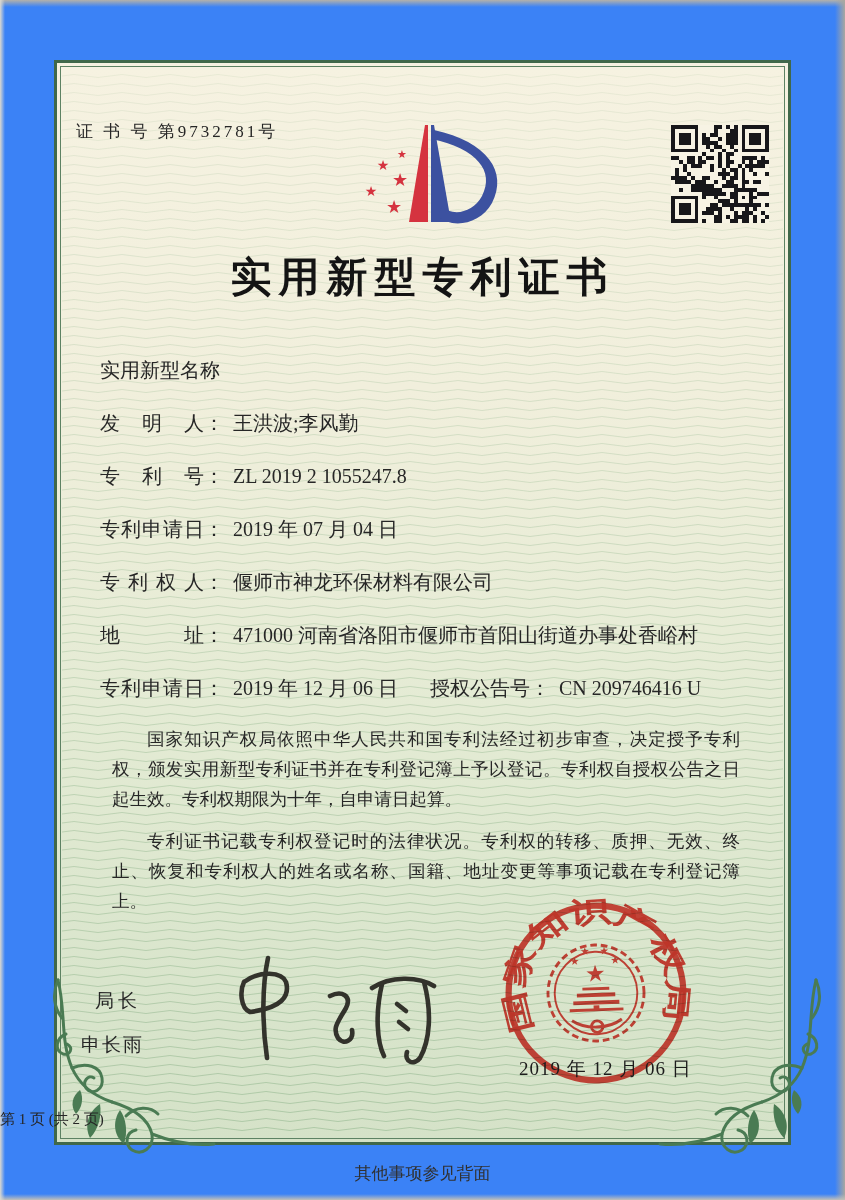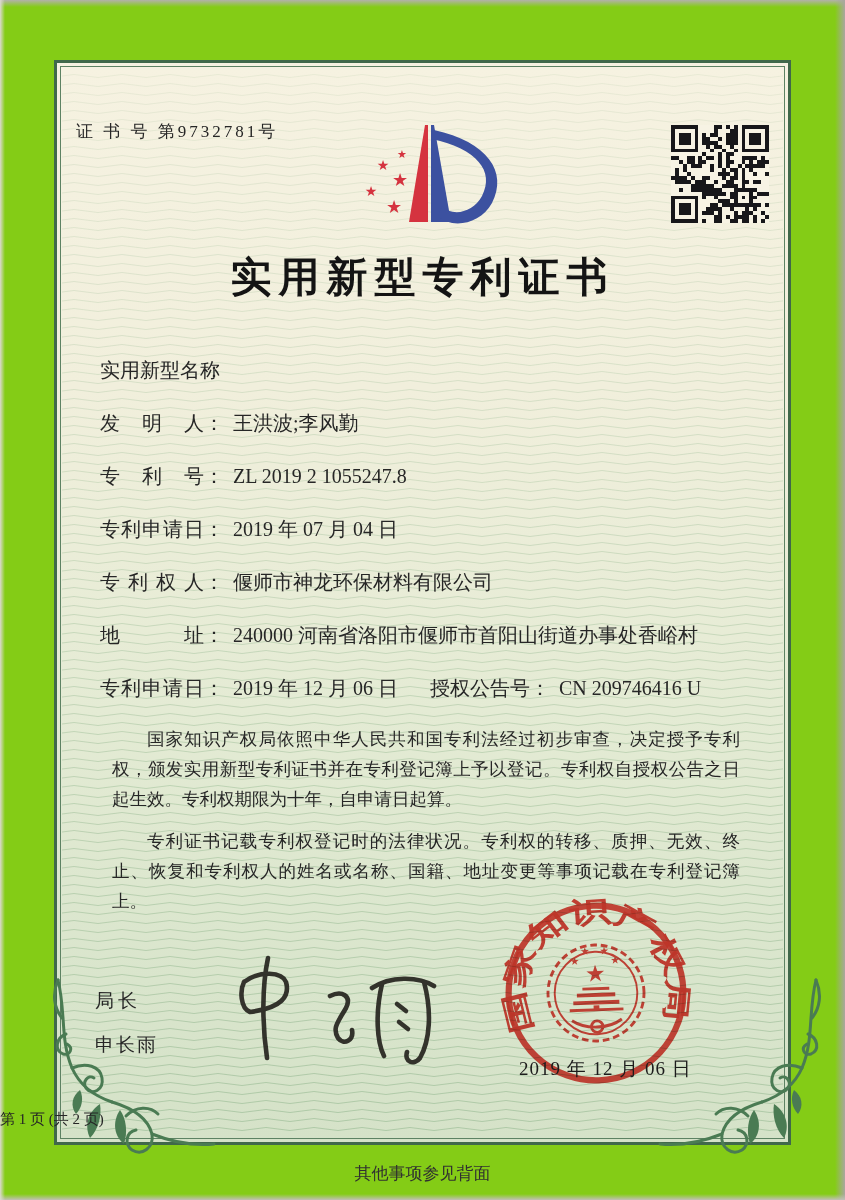--- a/index.html
+++ b/index.html
@@ -1,18 +1,18 @@
 <!DOCTYPE html>
 <html><head>
 <meta charset="utf-8">
 <style>
   html,body{margin:0;padding:0;background:#e9e6dc;}
   .page{
     position:relative;width:845px;height:1200px;margin:0 auto;
-    background:#84cc16;overflow:hidden;
+    background:#3b82f6;overflow:hidden;
     font-family:"Liberation Serif","DejaVu Serif",serif;color:#262626;
   }
   
   .edge-top{position:absolute;left:0;top:0;width:100%;height:7px;background:linear-gradient(#b3b1aa,rgba(247,243,228,0));}
   .edge-right{position:absolute;right:0;top:0;height:100%;width:10px;background:linear-gradient(90deg,rgba(0,0,0,0),#a9a79f);}
   .edge-bottom{position:absolute;left:0;bottom:0;width:100%;height:6px;background:linear-gradient(0deg,#c2c0b8,rgba(0,0,0,0));}
   .edge-left{position:absolute;left:0;top:0;height:100%;width:5px;background:linear-gradient(90deg,#dcd9d0,rgba(0,0,0,0));}
 
   
   .frame{
@@ -41,21 +41,21 @@
   .field-label{display:inline-block;width:104px;text-align:justify;text-align-last:justify;}
   .colon{padding-right:9px;}
   .grant-value{display:inline-block;width:183px;}
   .grant-pair2{margin-left:14px;display:flex;align-items:flex-end;}
 
   .paragraphs{position:absolute;left:100px;top:712px;width:652px;font-size:17.5px;line-height:30px;
     text-align:justify;z-index:3;}
   .paragraphs p{margin:12px;text-indent:2em;}
 
   .officer-title{position:absolute;left:95px;top:988px;font-size:19px;letter-spacing:4px;z-index:3;}
-  .officer-name{position:absolute;left:95px;top:1032px;font-size:19px;letter-spacing:2px;z-index:3;}
+  .officer-name{position:absolute;left:81px;top:1032px;font-size:19px;letter-spacing:2px;z-index:3;}
   .signature{position:absolute;left:232px;top:952px;z-index:3;}
 
   .seal{position:absolute;left:500px;top:897px;width:192px;height:192px;z-index:4;
     mix-blend-mode:multiply;transform:rotate(-2deg);}
   .seal svg{width:100%;height:100%;}
   .seal-date{position:absolute;left:519px;top:1056px;font-size:19px;letter-spacing:1px;color:#1c1c1c;z-index:5;}
 
   .page-num{position:absolute;left:0;top:1110px;width:100%;text-align:left;font-size:15px;z-index:3;}
   .back-note{position:absolute;left:0;top:1162px;width:100%;text-align:center;font-size:17px;color:#303030;z-index:3;}
 </style>
@@ -486,21 +486,21 @@
       <span class="field-value">2019 年 07 月 04 日</span>
     </div>
     <div class="field-row">
       <span class="field-label">专利权人</span>
         <span class="colon">：</span>
       <span class="field-value">偃师市神龙环保材料有限公司</span>
     </div>
     <div class="field-row">
       <span class="field-label">地址</span>
         <span class="colon">：</span>
-      <span class="field-value">240000 河南省洛阳市偃师市首阳山街道办事处香峪村</span>
+      <span class="field-value">471000 河南省洛阳市偃师市首阳山街道办事处香峪村</span>
     </div>
     <div class="field-row">
       <span class="field-label">专利申请日</span>
         <span class="colon">：</span>
       <span class="field-value grant-value">2019 年 12 月 06 日</span>
       <span class="grant-pair2">
         <span>授权公告号</span>
           <span class="colon">：</span>
         <span class="field-value">CN 209746416 U</span>
       </span>

